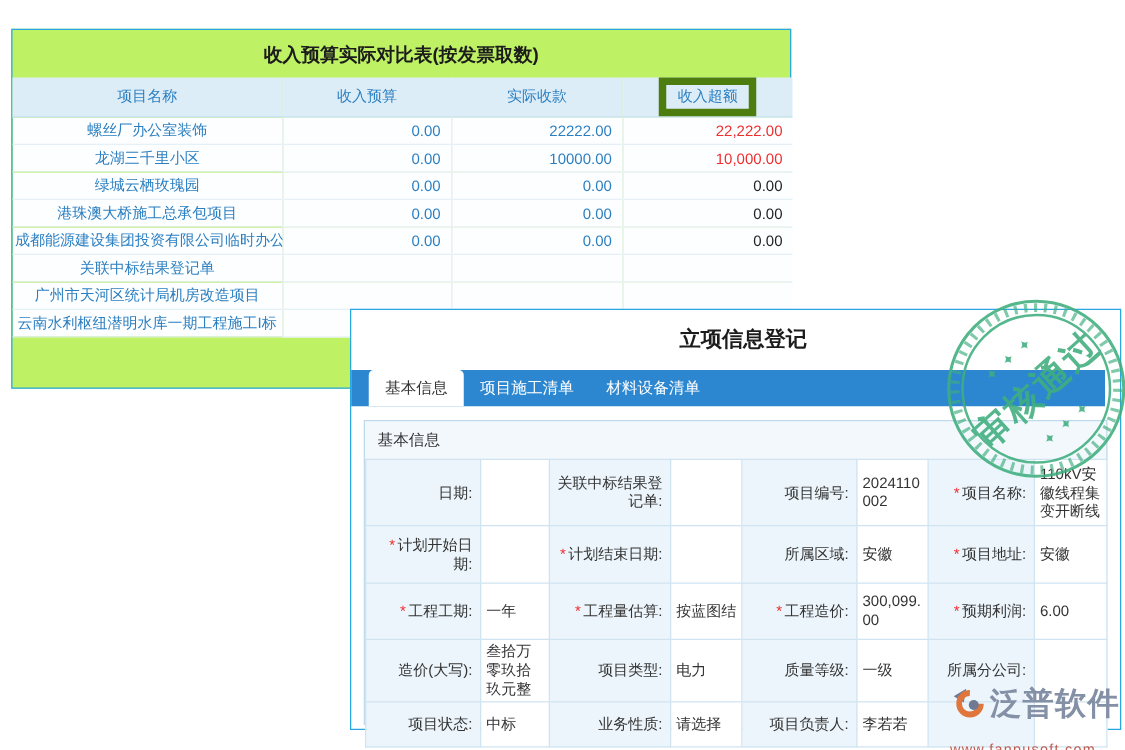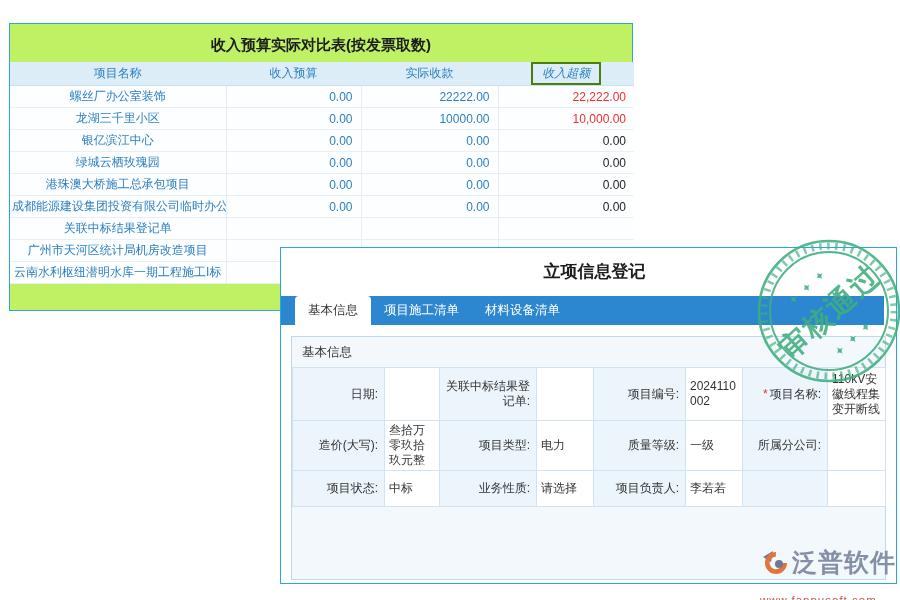--- a/index.html
+++ b/index.html
@@ -34,23 +34,22 @@
   table.cmp td { height: 22px; border-bottom: 1px solid #e6f0f7; background: #fdfeff; }
   table.cmp td.name {
     text-align: center; color: #2b7fc0;
     overflow: hidden; white-space: nowrap; padding: 0 2px;
   }
   table.cmp td.num { text-align: right; padding-right: 8px; color: #2b7fc0; }
   table.cmp td.excess { color: #222; margin-top: 28px; }
   table.cmp td.excess.red { color: #ef2d2d; }
   .redbox {
     display: inline-block;
-    border: 2px solid #4d7c0f;
+    border: 6px solid #4d7c0f;
     padding: 1px 9px;
-    font-style: italic;
   }
 
   
   .dialog {
     position: absolute; left: 280px; top: 247px;
     width: 617px; height: 337px;
     background: #ffffff;
     border: 1px solid #29a7e1;
     z-index: 10;
     padding-left: 12px;
@@ -152,26 +151,20 @@
           <td class="num">22222.00</td>
           <td class="num excess red">22,222.00</td>
         </tr>
         <tr>
           <td class="name">龙湖三千里小区</td>
           <td class="num">0.00</td>
           <td class="num">10000.00</td>
           <td class="num excess red">10,000.00</td>
         </tr>
         <tr>
-          <td class="name">银亿滨江中心</td>
-          <td class="num">0.00</td>
-          <td class="num">0.00</td>
-          <td class="num excess">0.00</td>
-        </tr>
-        <tr>
           <td class="name">绿城云栖玫瑰园</td>
           <td class="num">0.00</td>
           <td class="num">0.00</td>
           <td class="num excess">0.00</td>
         </tr>
         <tr>
           <td class="name">港珠澳大桥施工总承包项目</td>
           <td class="num">0.00</td>
           <td class="num">0.00</td>
           <td class="num excess">0.00</td>
@@ -226,20 +219,40 @@
           <tr class="h0">
             <td class="lbl">日期:</td>
             <td class="val"></td>
             <td class="lbl">关联中标结果登记单:</td>
             <td class="val"></td>
             <td class="lbl">项目编号:</td>
             <td class="val">2024110002</td>
             <td class="lbl"><span class="req">*</span>项目名称:</td>
             <td class="val">110kV安徽线程集变开断线</td>
           </tr>
+          <tr class="h1">
+            <td class="lbl"><span class="req">*</span>计划开始日期:</td>
+            <td class="val"></td>
+            <td class="lbl"><span class="req">*</span>计划结束日期:</td>
+            <td class="val"></td>
+            <td class="lbl">所属区域:</td>
+            <td class="val">安徽</td>
+            <td class="lbl"><span class="req">*</span>项目地址:</td>
+            <td class="val">安徽</td>
+          </tr>
+          <tr class="h2">
+            <td class="lbl"><span class="req">*</span>工程工期:</td>
+            <td class="val">一年</td>
+            <td class="lbl"><span class="req">*</span>工程量估算:</td>
+            <td class="val">按蓝图结</td>
+            <td class="lbl"><span class="req">*</span>工程造价:</td>
+            <td class="val">300,099.00</td>
+            <td class="lbl"><span class="req">*</span>预期利润:</td>
+            <td class="val">6.00</td>
+          </tr>
           <tr class="h3">
             <td class="lbl">造价(大写):</td>
             <td class="val">叁拾万零玖拾玖元整</td>
             <td class="lbl">项目类型:</td>
             <td class="val">电力</td>
             <td class="lbl">质量等级:</td>
             <td class="val">一级</td>
             <td class="lbl">所属分公司:</td>
             <td class="val"></td>
           </tr>

